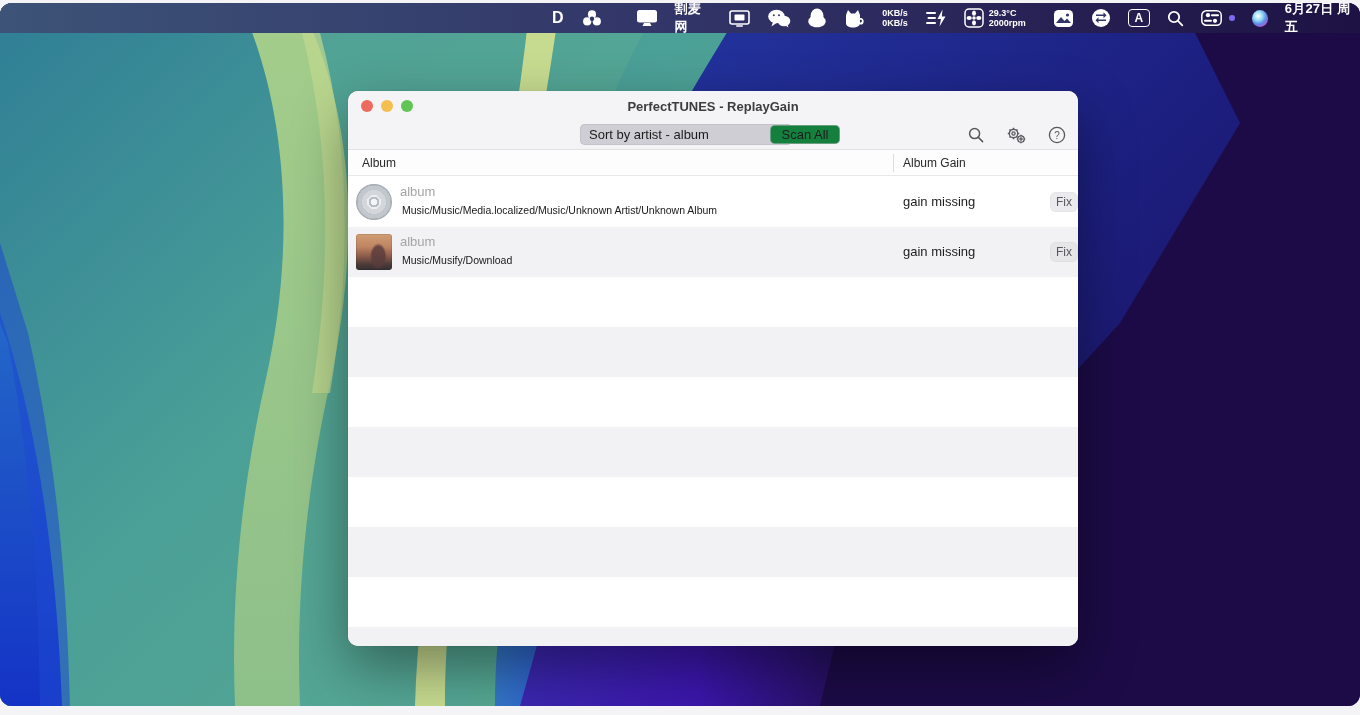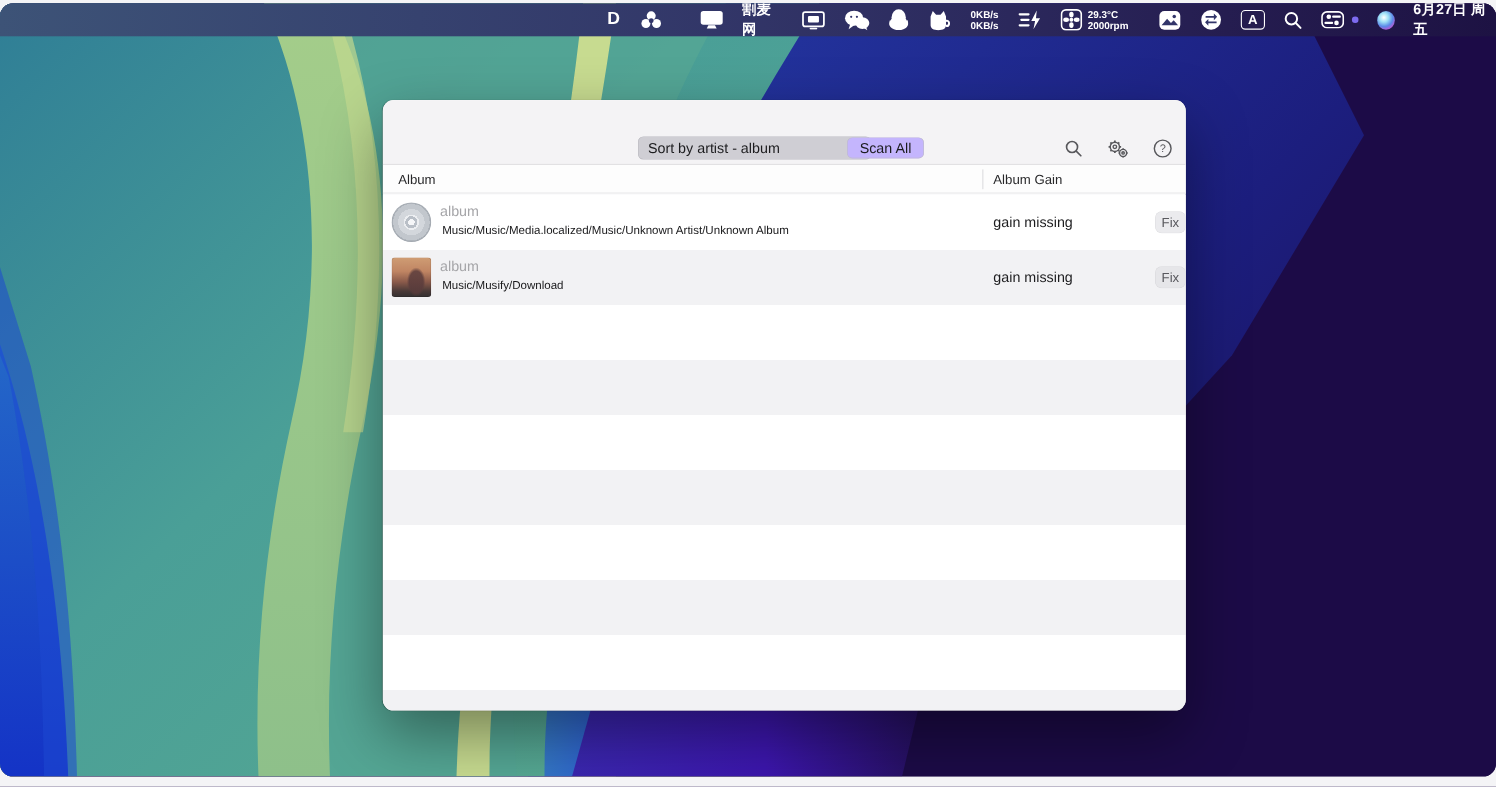--- a/index.html
+++ b/index.html
@@ -49,21 +49,21 @@
     box-shadow:inset 0 0 0 .5px #b9b8bf;
   }
   .select .spacer { flex:1; }
   .select-arrows {
     width:16px; height:16px; margin-right:2.5px; border-radius:4.5px; background:#2f7cf6;
     display:flex; flex-direction:column; align-items:center; justify-content:center;
   }
   .sel-albums { left:7px;  width:213px; }
   .sel-sort   { left:232px; width:212px;justify-content:space-between; }
   .scan-btn {
-    position:absolute; left:422px; top:5px; width:70px; height:19px; background:#c4b5fd; border-radius:5px;
+    position:absolute; left:422px; top:5px; width:70px; height:19px; background:#15803d; border-radius:5px;
     font-size:13px; color:#1c1c1e; display:flex; align-items:center; justify-content:center;
     box-shadow:inset 0 0 0 .5px #bebdc4;
   }
   .tb-icons { position:absolute; right:12px; top:4px; display:flex; gap:21px; align-items:center; height:22px; }
   .tb-icon { color:#58585c; display:flex; align-items:center; }
 
   .table-head { height:26px; background:#fdfdfd; border-bottom:1px solid #e8e8ea; position:relative; font-size:12px; color:#28282a; }
   .th-album { position:absolute; left:14px; top:6px; }
   .th-gain  { position:absolute; left:555px; top:6px; }
   .th-divider { position:absolute; left:545px; top:4px; width:1px; height:18px; background:#dcdcde; }
@@ -281,20 +281,28 @@
       <div class="cc-dot"></div>
 
       <div class="mb-item siri-orb"></div>
 
       <div class="mb-item mb-text">6月27日 周五</div>
     </div>
   </div>
 
   <div class="window">
     <div class="chrome">
+      <div class="titlebar">
+        <div class="traffic">
+          <div class="tl red"></div>
+          <div class="tl yellow"></div>
+          <div class="tl green"></div>
+        </div>
+        <div class="win-title">PerfectTUNES - ReplayGain</div>
+      </div>
 
       <div class="toolbar">
 
         <div class="select sel-sort">
           <span>Sort by artist - album</span>
           <span class="spacer"></span>
           <span class="select-arrows">
             <svg width="9" height="12" viewBox="0 0 9 12" fill="none" stroke="#fff" stroke-width="1.6" stroke-linecap="round" stroke-linejoin="round">
               <path d="M1.5 4 L4.5 1.2 L7.5 4"></path>
                 <path d="M1.5 8 L4.5 10.8 L7.5 8"></path>

